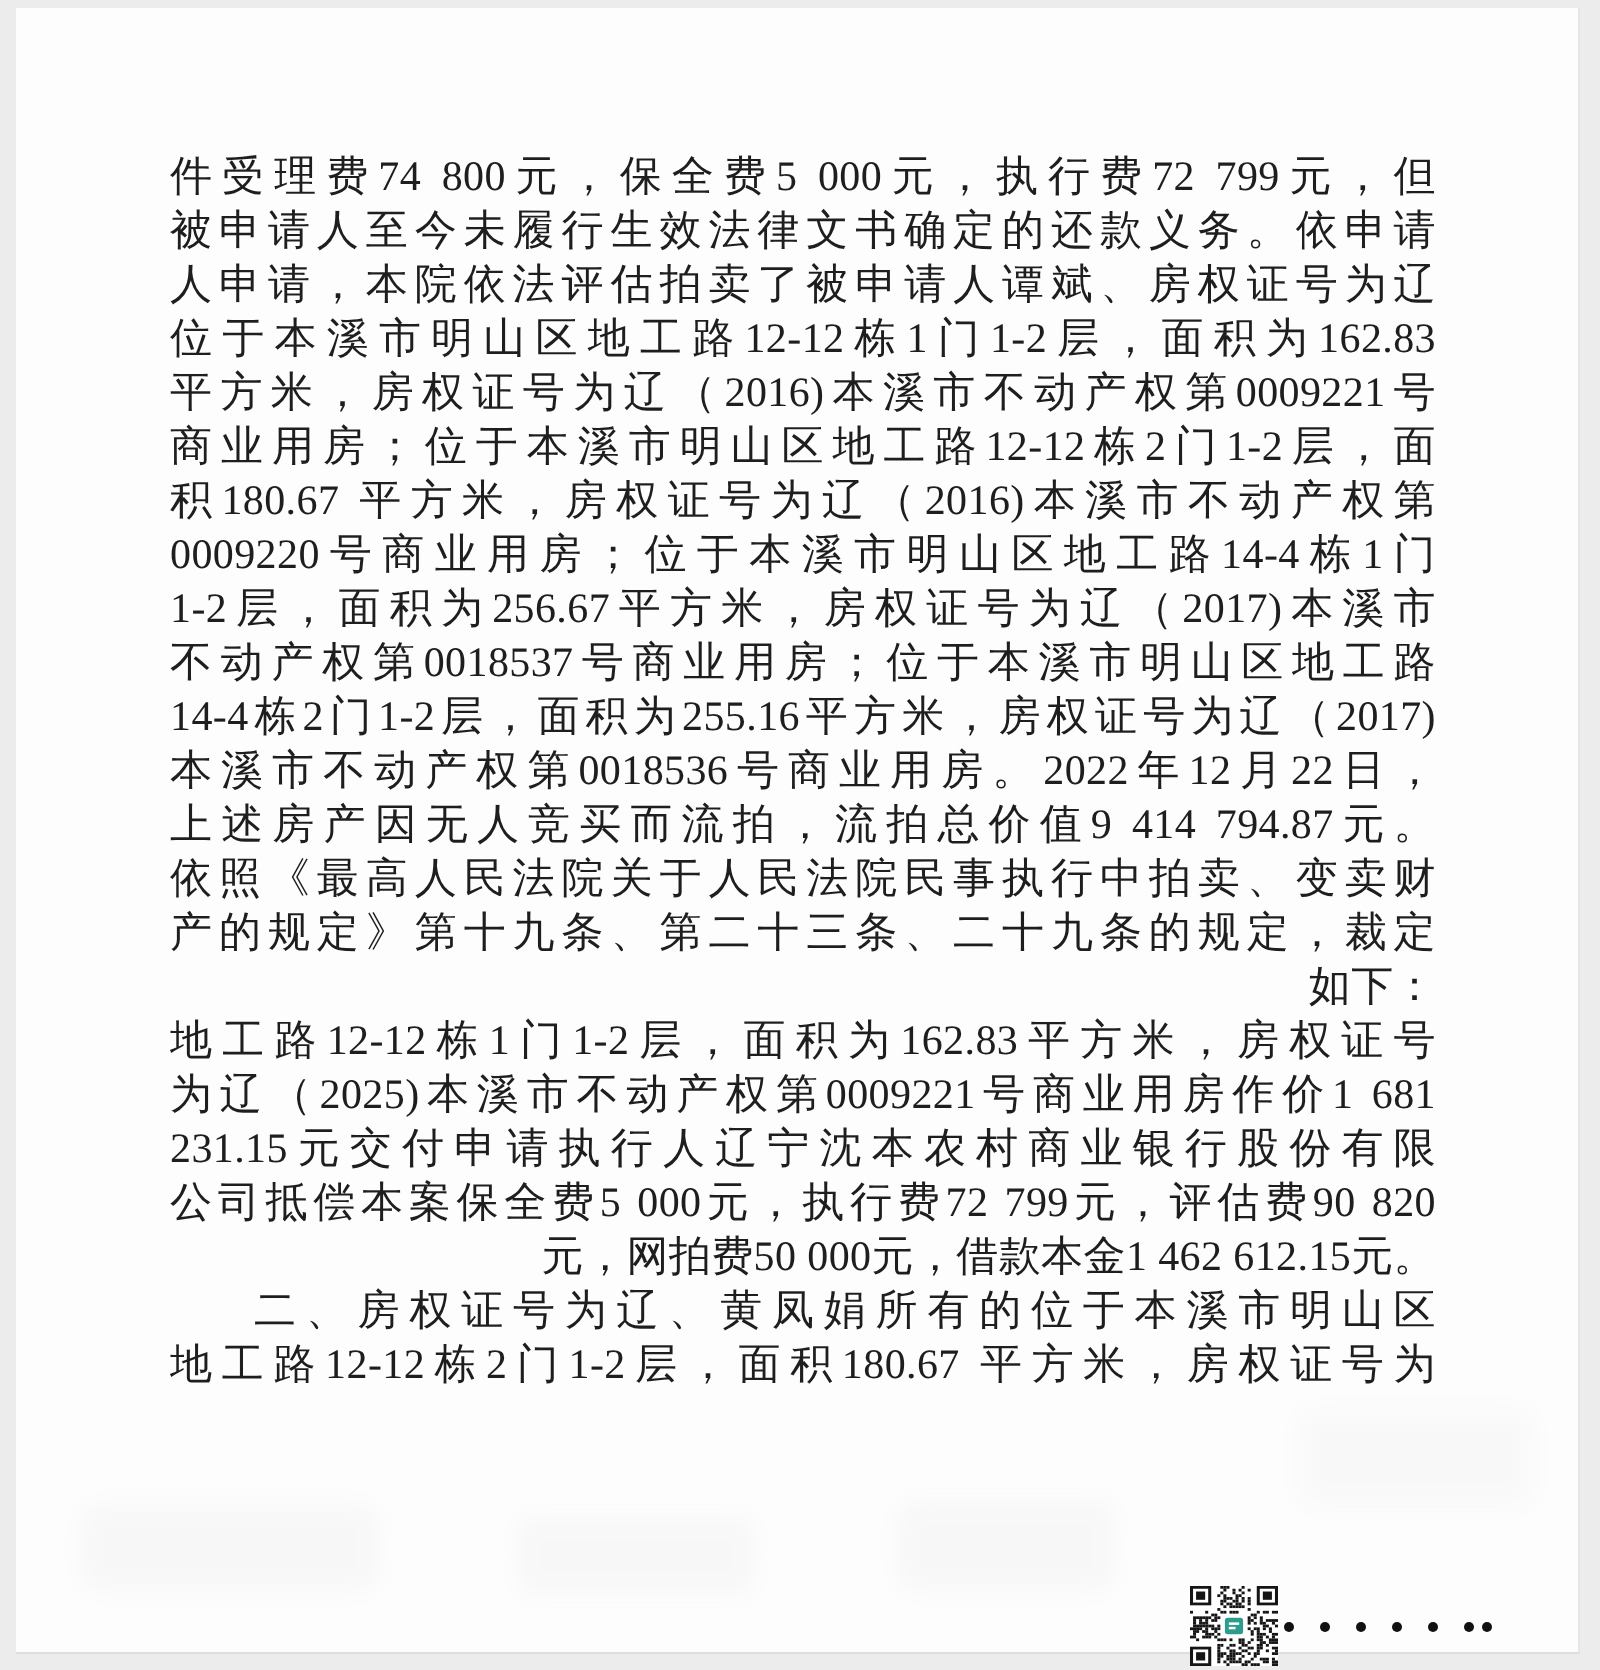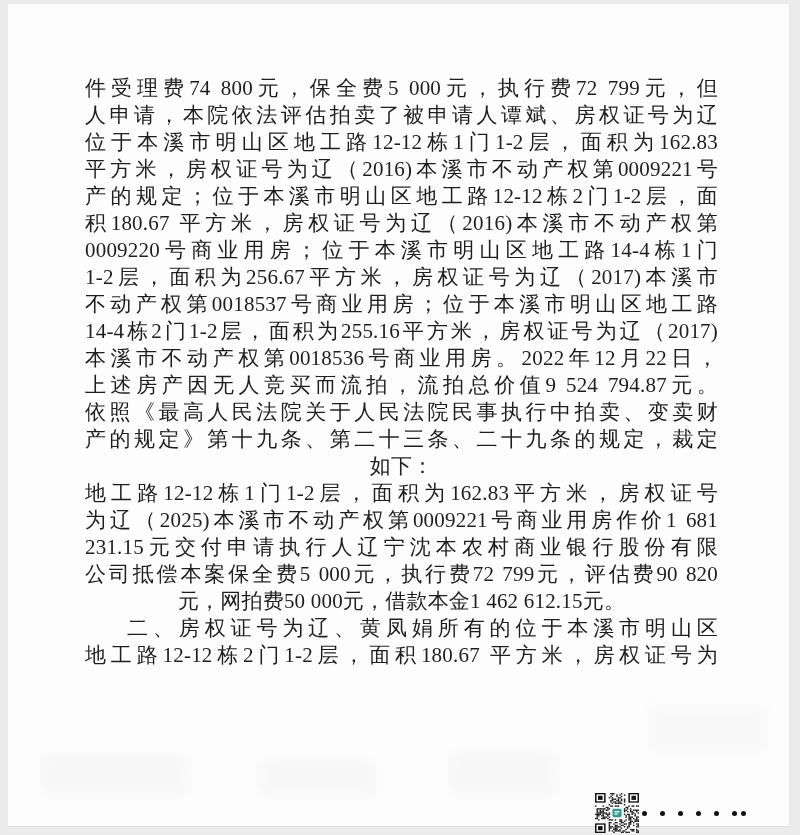--- a/index.html
+++ b/index.html
@@ -48,21 +48,21 @@
   .line.j {
     white-space: normal;
     text-align: justify;
     text-align-last: justify;
     text-justify: inter-character;
   }
   .line.i {
     text-indent: 42px;
   }
   .line.n {
-    text-align: center;
+    text-align: right;
   }
   
   .ghost {
     position: absolute;
     background: #8a8a8a;
     opacity: 0.045;
     filter: blur(5px);
     border-radius: 12px;
     pointer-events: none;
   }
@@ -97,31 +97,32 @@
   .dots .dot.tight { margin-left: -9px; }
 </style>
 </head>
 <body>
 
 <div class="scan-wrap" style="background: rgb(236, 236, 236);">
   <div class="page" style="background: rgb(253, 253, 253);">
 
     <div class="doc-body" style="color: rgb(30, 30, 30);">
         <div class="line j">件受理费74 800元，保全费5 000元，执行费72 799元，但</div>
+        <div class="line j">被申请人至今未履行生效法律文书确定的还款义务。依申请</div>
         <div class="line j">人申请，本院依法评估拍卖了被申请人谭斌、房权证号为辽</div>
         <div class="line j">位于本溪市明山区地工路12-12栋1门1-2层，面积为162.83</div>
         <div class="line j">平方米，房权证号为辽（2016)本溪市不动产权第0009221号</div>
-        <div class="line j">产的规定；位于本溪市明山区地工路12-12栋2门1-2层，面</div>
+        <div class="line j">商业用房；位于本溪市明山区地工路12-12栋2门1-2层，面</div>
         <div class="line j">积180.67 平方米，房权证号为辽（2016)本溪市不动产权第</div>
         <div class="line j">0009220号商业用房；位于本溪市明山区地工路14-4栋1门</div>
         <div class="line j">1-2层，面积为256.67平方米，房权证号为辽（2017)本溪市</div>
         <div class="line j">不动产权第0018537号商业用房；位于本溪市明山区地工路</div>
         <div class="line j">14-4栋2门1-2层，面积为255.16平方米，房权证号为辽（2017)</div>
         <div class="line j">本溪市不动产权第0018536号商业用房。2022年12月22日，</div>
-        <div class="line j">上述房产因无人竞买而流拍，流拍总价值9 524 794.87元。</div>
+        <div class="line j">上述房产因无人竞买而流拍，流拍总价值9 414 794.87元。</div>
         <div class="line j">依照《最高人民法院关于人民法院民事执行中拍卖、变卖财</div>
         <div class="line j">产的规定》第十九条、第二十三条、二十九条的规定，裁定</div>
         <div class="line n">如下：</div>
         <div class="line j">地工路12-12栋1门1-2层，面积为162.83平方米，房权证号</div>
         <div class="line j">为辽（2025)本溪市不动产权第0009221号商业用房作价1 681</div>
         <div class="line j">231.15元交付申请执行人辽宁沈本农村商业银行股份有限</div>
         <div class="line j">公司抵偿本案保全费5 000元，执行费72 799元，评估费90 820</div>
         <div class="line n">元，网拍费50 000元，借款本金1 462 612.15元。</div>
         <div class="line j i">二、房权证号为辽、黄凤娟所有的位于本溪市明山区</div>
         <div class="line j">地工路12-12栋2门1-2层，面积180.67 平方米，房权证号为</div>

